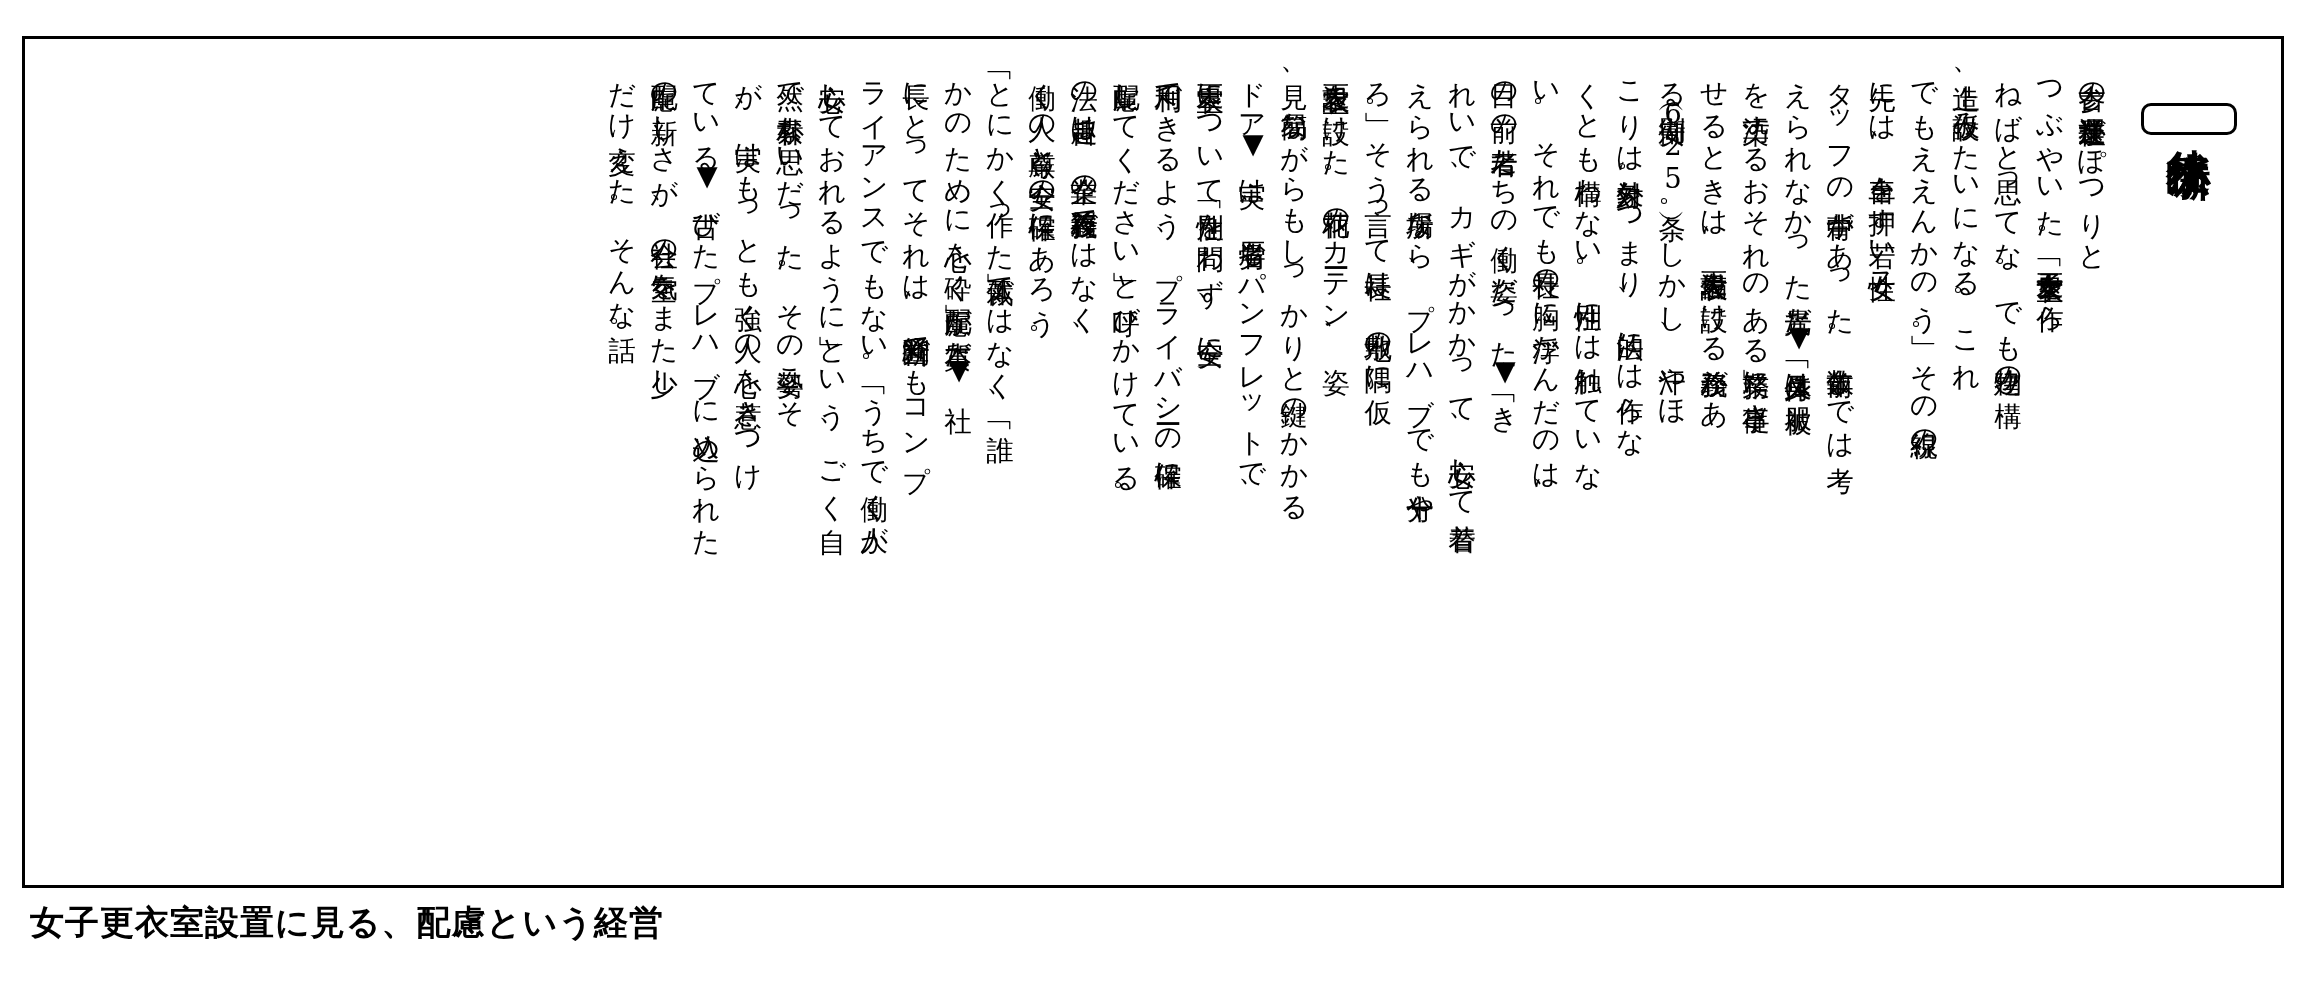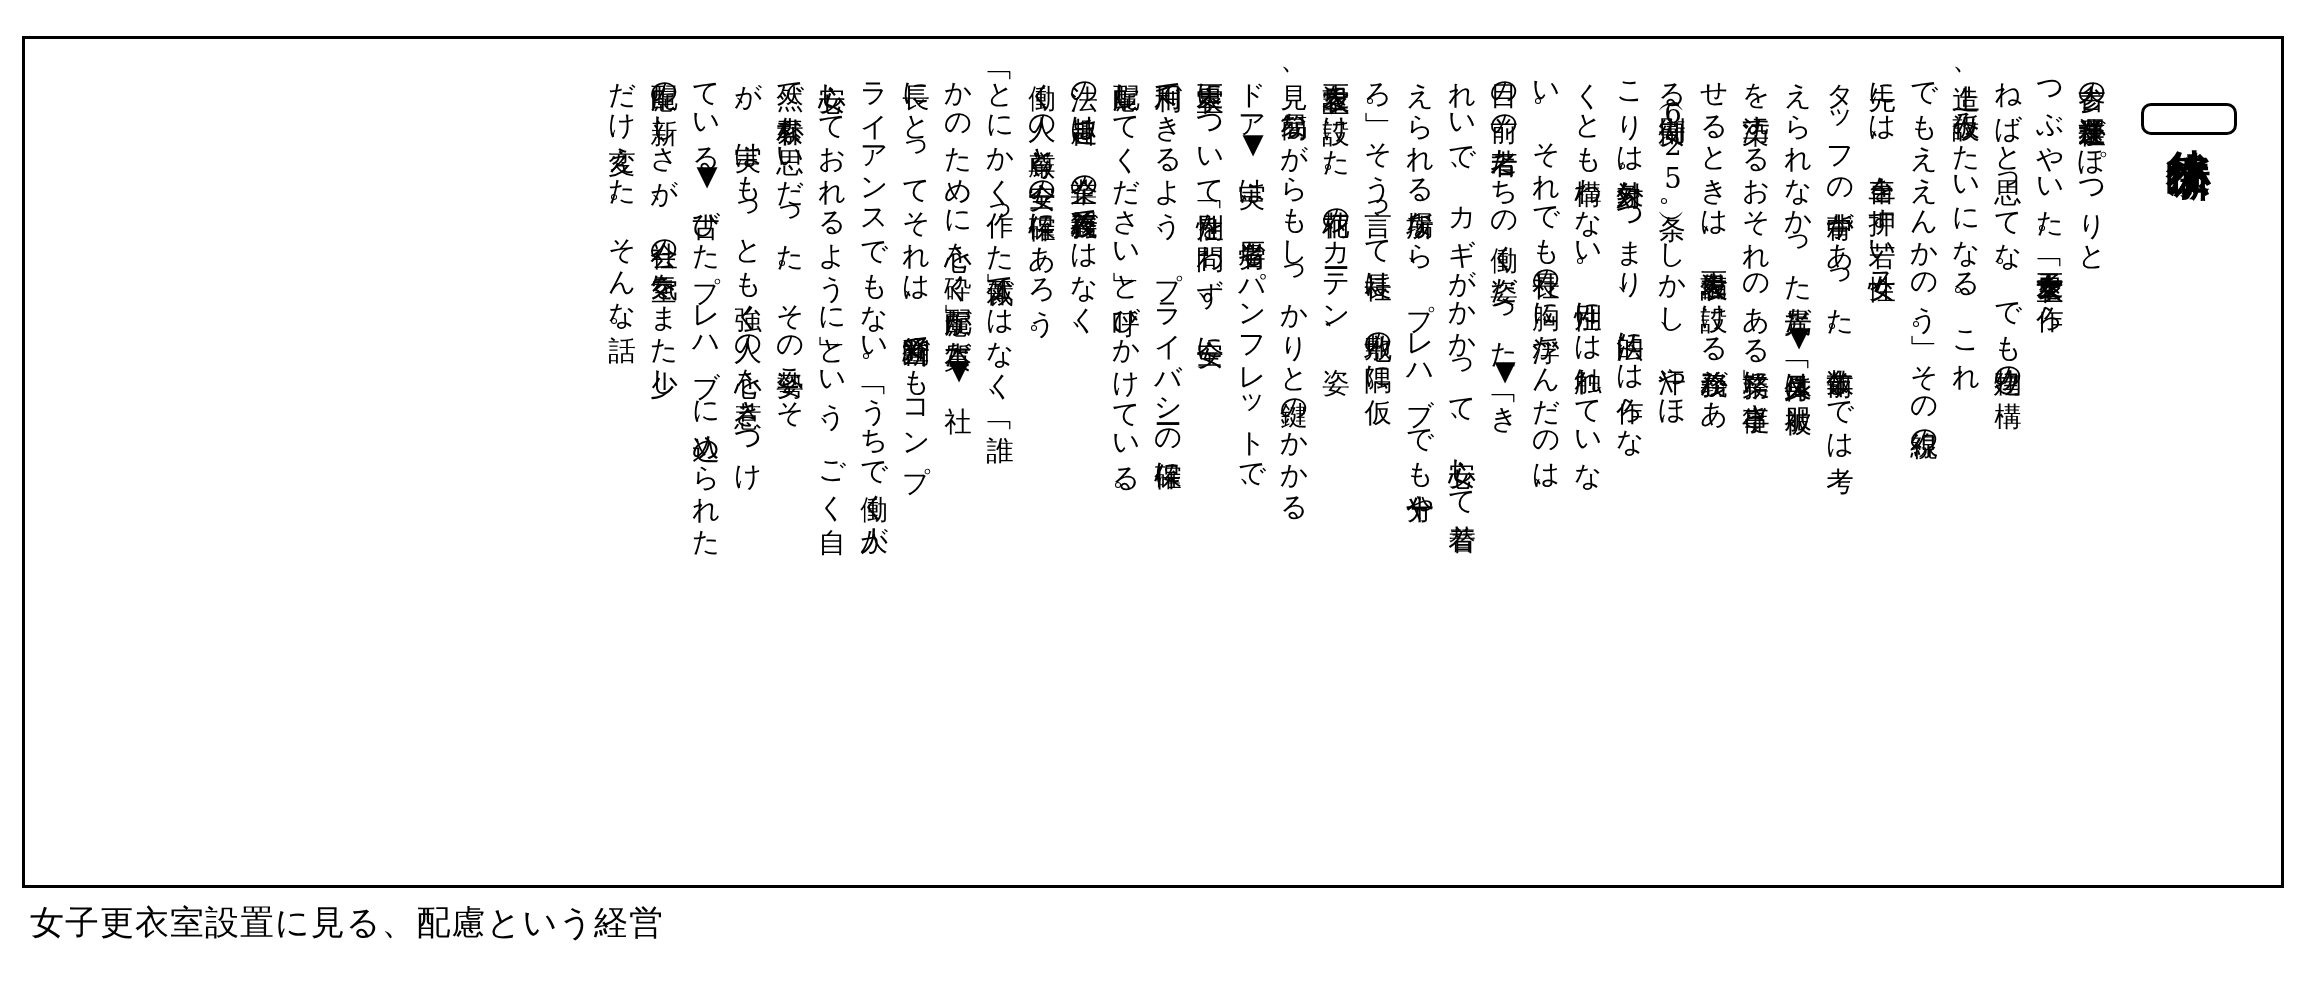--- a/index.html
+++ b/index.html
@@ -106,20 +106,21 @@
   
   #caption {
     position: absolute;
     left: 30px;
     top: 900px;
     font-family: "DejaVu Sans", "Liberation Sans", sans-serif;
     font-size: 34px;
     letter-spacing: 1px;
     color: #000000;
     white-space: nowrap;
+    font-weight: bold;
   }
 </style>
 </head>
 <body>
 
 <div id="page">
 
   <div id="article-box">
     <div id="columns-area">
 

